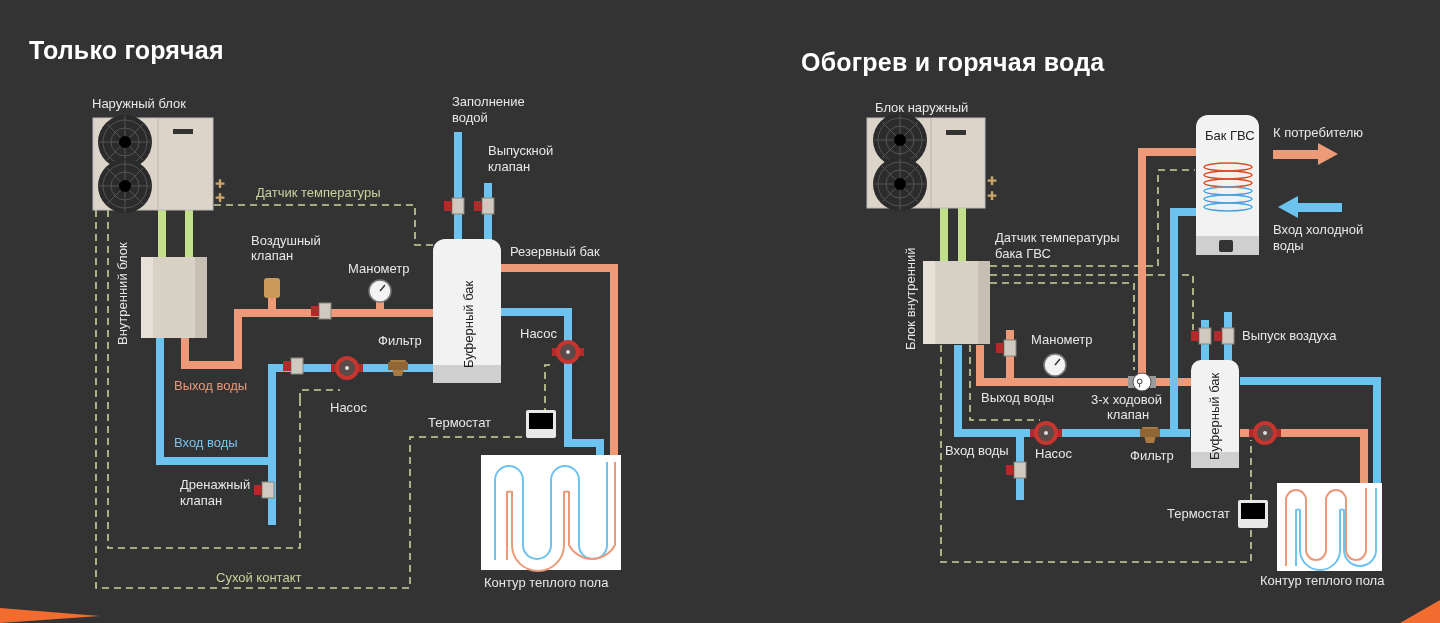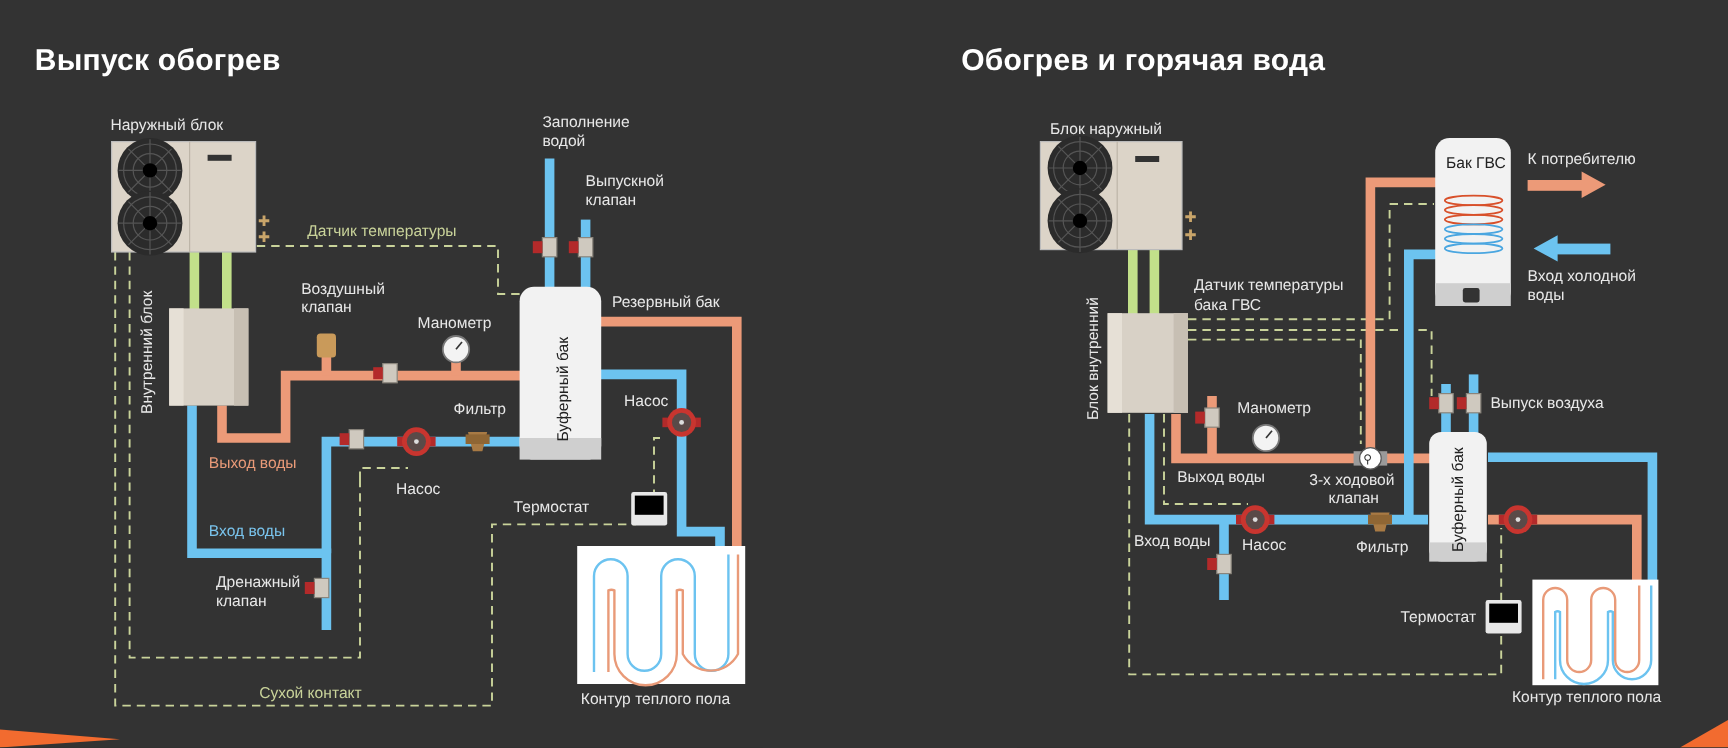--- a/index.html
+++ b/index.html
@@ -12,22 +12,22 @@
   .lbl-b{font-family:"Liberation Sans",sans-serif;font-size:13px;fill:#79c3ec;}
   .lbl-d{font-family:"Liberation Sans",sans-serif;font-size:13px;fill:#222;}
   .hot{stroke:#ec9a78;fill:none;stroke-width:8;}
   .cold{stroke:#6cc3f0;fill:none;stroke-width:8;}
   .dash{stroke:#c9d39a;fill:none;stroke-width:1.6;stroke-dasharray:7 5;}
   .pipe-g{stroke:#c2e08a;fill:none;stroke-width:8;}
 </style>
 </head>
 <body>
 
-<div class="title" style="left:29px;top:36px;">Выпуск обогрев</div>
-<div class="title" style="left:801px;top:36px;">Обогрев и горячая вода</div>
+<div class="title" style="left:29px;top:36px;">Только горячая</div>
+<div class="title" style="left:801px;top:48px;">Обогрев и горячая вода</div>
 
 <svg width="1440" height="623" viewBox="0 0 1440 623">
   <defs>
     <g id="fan">
       <circle r="27" fill="#2b2b2b"></circle>
       <circle r="22" fill="none" stroke="#555" stroke-width="1"></circle>
       <circle r="14" fill="none" stroke="#555" stroke-width="1"></circle>
       <line x1="-26" y1="0" x2="26" y2="0" stroke="#555"></line>
       <line x1="0" y1="-26" x2="0" y2="26" stroke="#555"></line>
       <line x1="-18" y1="-18" x2="18" y2="18" stroke="#555"></line>

